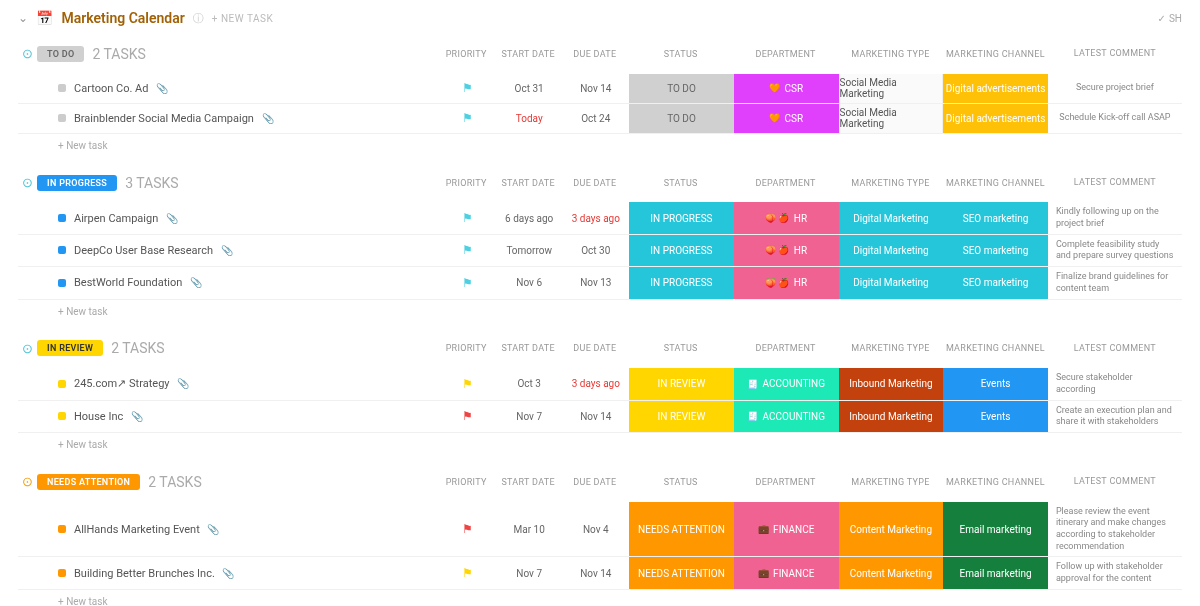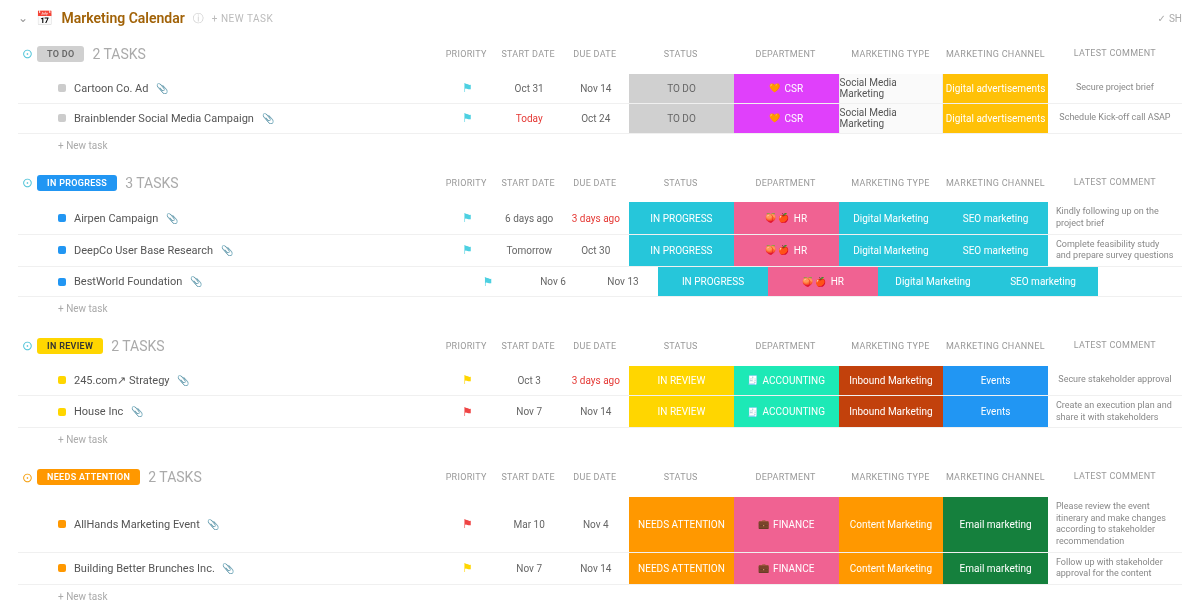--- a/index.html
+++ b/index.html
@@ -246,20 +246,21 @@
           </span>
       <span class="col col-dept" style="padding:0">
             <span class="cell-colored cell-pink"><span class="emo">🍑 🍎</span>HR</span>
           </span>
       <span class="col col-mtype" style="padding:0">
             <span class="cell-colored cell-cyan">Digital Marketing</span>
           </span>
       <span class="col col-channel" style="padding:0">
             <span class="cell-colored cell-cyan">SEO marketing</span>
           </span>
+      <span class="col col-comment">Finalize brand guidelines for content team</span>
     </div>
         <div class="new-task">+ New task</div>
       </div>
       <div class="group">
         <div class="group-header">
     <span class="collapse-icon ">⊙</span>
     <span style="width:420px;display:flex;align-items:center">
       <span class="status-pill pill-review">IN REVIEW</span>
       <span class="tasks-count">2 TASKS</span>
     </span>
@@ -292,21 +293,21 @@
           </span>
       <span class="col col-dept" style="padding:0">
             <span class="cell-colored cell-teal"><span class="emo">🧾</span>ACCOUNTING</span>
           </span>
       <span class="col col-mtype" style="padding:0">
             <span class="cell-colored cell-green">Inbound Marketing</span>
           </span>
       <span class="col col-channel" style="padding:0">
             <span class="cell-colored cell-blue">Events</span>
           </span>
-      <span class="col col-comment">Secure stakeholder approval</span>
+      <span class="col col-comment">Secure stakeholder according</span>
     </div>
         <div class="row">
       <span class="task-name-col">
         <span class="sq sq-yellow"></span>
         <span class="task-name">House Inc</span>
         <span class="clip">📎</span>
       </span>
       <span class="col col-priority">
             <span class="flag flag-red">⚑</span>
           </span>

